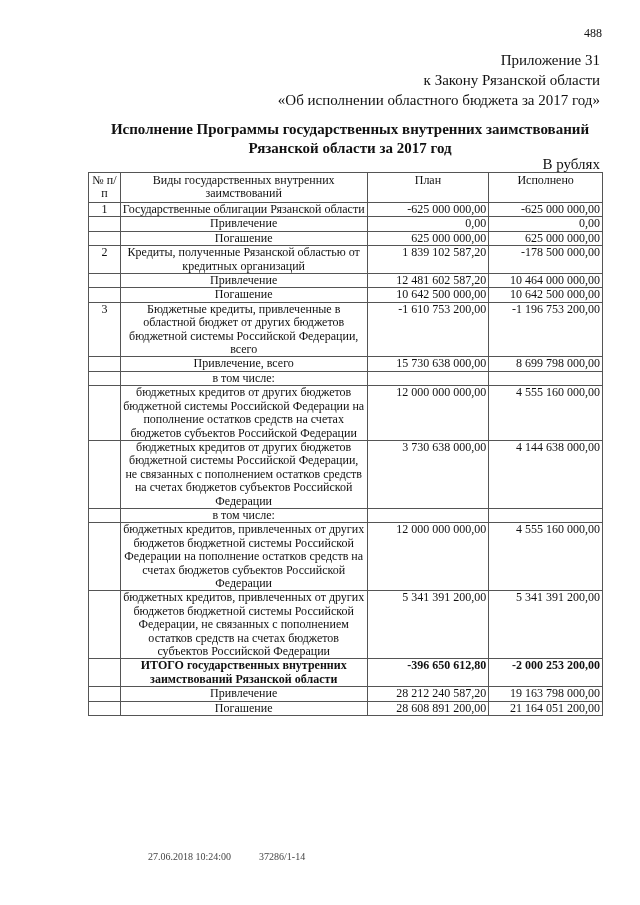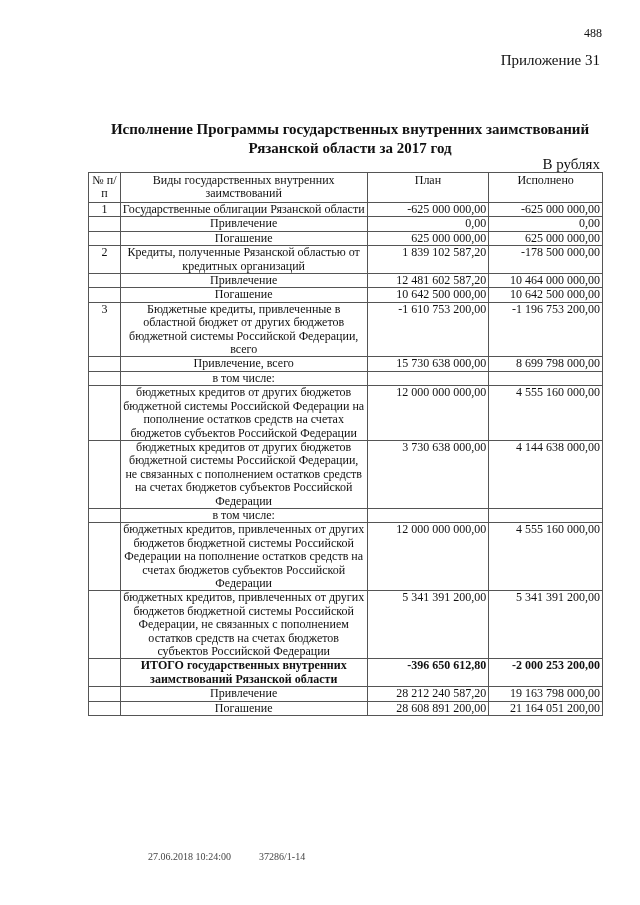--- a/index.html
+++ b/index.html
@@ -22,20 +22,22 @@
   .footer { position: absolute; top: 851px; left: 148px; font-size: 10px; color: #444; }
   .footer span + span { margin-left: 28px; }
 </style>
 </head>
 <body>
 
 <div class="page-num">488</div>
 
 <div class="appendix">
   <div>Приложение 31</div>
+  <div>к Закону Рязанской области</div>
+  <div>«Об исполнении областного бюджета за 2017 год»</div>
 </div>
 
 <div class="title">
   <div>Исполнение Программы государственных внутренних заимствований</div>
   <div>Рязанской области за 2017 год</div>
 </div>
 
 <div class="currency">В рублях</div>
 
 <table class="budget">

